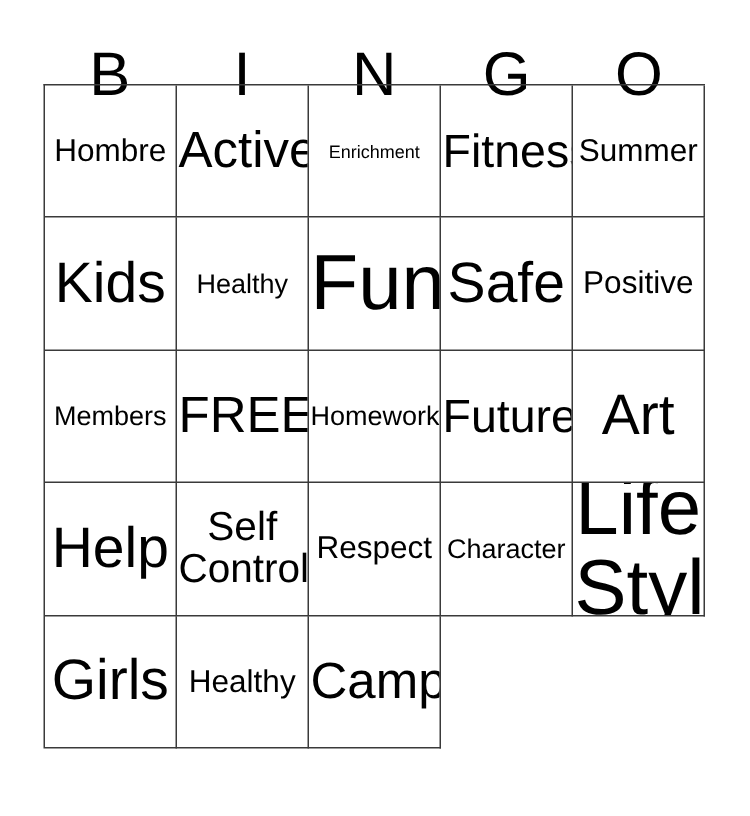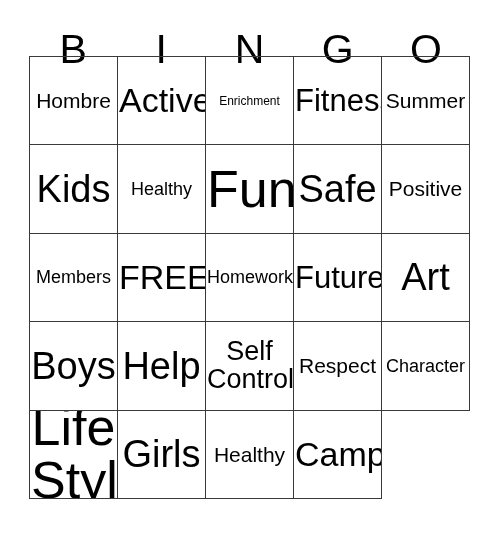--- a/index.html
+++ b/index.html
@@ -157,23 +157,20 @@
       <span class="cell-text fs-sm">Homework</span>
     </div>
     <div class="cell">
       <span class="cell-text fs-xl">Future</span>
     </div>
 
     <div class="cell">
       <span class="cell-text fs-huge">Art</span>
     </div>
     <div class="cell">
-      <span class="cell-text fs-huge">Boys</span>
-    </div>
-    <div class="cell">
       <span class="cell-text fs-huge">Help</span>
     </div>
     <div class="cell">
       <span class="cell-text fs-lg">Self
 Control</span>
     </div>
     <div class="cell">
       <span class="cell-text fs-md">Respect</span>
     </div>
 

